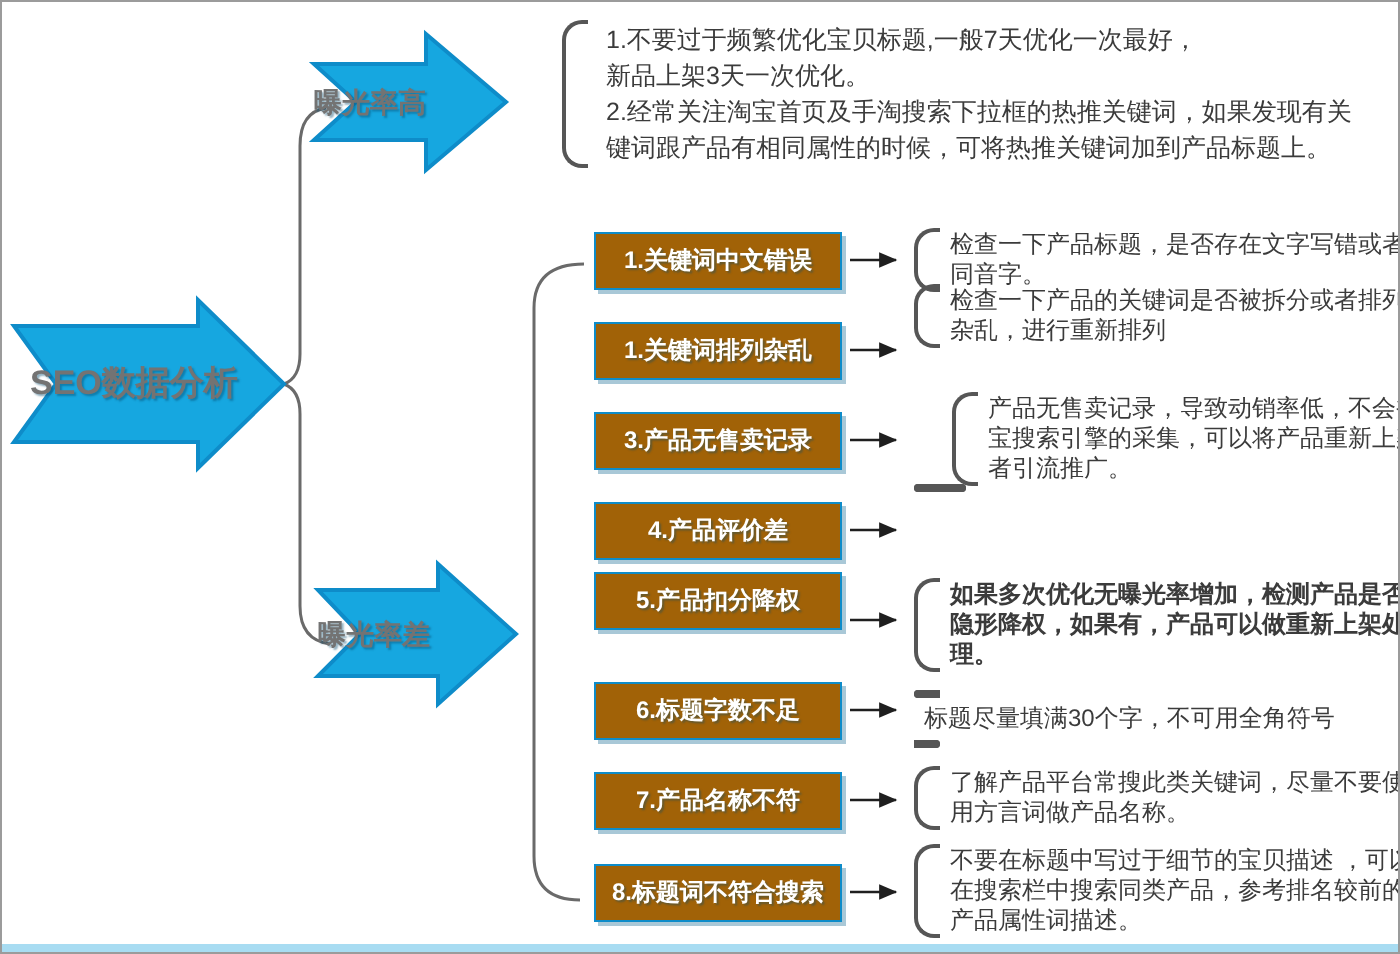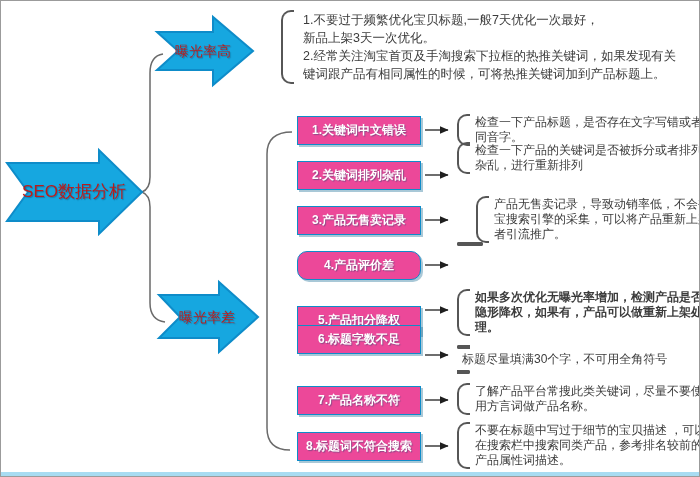--- a/index.html
+++ b/index.html
@@ -2,35 +2,35 @@
 <html><head>
 <meta charset="utf-8">
 <style>
   html,body{margin:0;padding:0;background:#fff;}
   #frame{
     position:relative;width:698px;height:475px;
     border:1px solid #9b9b9b;background:#fff;overflow:hidden;
     font-family:"Liberation Sans", sans-serif;
   }
   #shapes{position:absolute;left:0;top:0;width:700px;height:477px;}
-  .label{position:absolute;color:#b91c1c;font-weight:normal;text-align:center;
+  .label{position:absolute;color:#737373;font-weight:bold;text-align:left;
          text-shadow:1px 1px 1px rgba(6,76,110,.45);pointer-events:none;}
   .label.root{left:14px;top:180px;width:118px;font-size:17px;line-height:21px;}
   .label.branch{font-size:14px;line-height:18px;}
   .label.hi{left:156px;top:41px;width:92px;}
   .label.lo{left:158px;top:307px;width:96px;}
   .note-group{position:absolute;left:280px;top:8px;display:flex;align-items:stretch;}
   .note-text{width:402px;font-size:12.5px;line-height:18px;color:#3b3b3b;
              white-space:pre-line;padding:2px 0 2px 9px;}
   .brk{width:11px;border:2px solid #565656;}
   .brk.l{border-right:none;border-radius:10px 0 0 10px;margin:1px 0;}
   .brk.r{border-left:none;border-radius:0 10px 10px 0;margin:1px 0;}
   .item-box{
     position:absolute;left:296px;width:122px;height:27px;
-    background:#ec4899;border:1px solid #0e8cc9;
+    background:#a16207;border:1px solid #0e8cc9;
     box-shadow:2px 2px 0 rgba(9,98,140,.35);
     display:flex;align-items:center;justify-content:center;
   }
   .item-label{color:#fff;font-weight:bold;font-size:12px;white-space:nowrap;
               text-shadow:1px 1px 1px rgba(6,76,110,.4);}
   .detail-group{position:absolute;left:456px;width:268px;display:flex;align-items:stretch;}
   .detail-text{flex:1;font-size:12px;line-height:15px;color:#3b3b3b;padding:2px 5px;}
   .bottom-strip{position:absolute;left:0;right:0;bottom:0;height:4px;background:#a8dcf2;}
 </style>
 </head>
@@ -80,55 +80,55 @@
     <div class="item-box" style="top: 115px;">
       <span class="item-label">1.关键词中文错误</span>
     </div>
     <div class="detail-group" style="top: 112px;">
       <div class="brk l"></div>
       <div class="detail-text">检查一下产品标题，是否存在文字写错或者同音字。</div>
       <div class="brk r"></div>
     </div>
 
     <div class="item-box" style="top: 160px;">
-      <span class="item-label">2.关键词排列杂乱</span>
+      <span class="item-label">1.关键词排列杂乱</span>
     </div>
     <div class="detail-group" style="top: 140px;">
       <div class="brk l"></div>
       <div class="detail-text">检查一下产品的关键词是否被拆分或者排列杂乱，进行重新排列</div>
       <div class="brk r"></div>
     </div>
 
     <div class="item-box" style="top: 205px; text-align: center;">
       <span class="item-label">3.产品无售卖记录</span>
     </div>
     <div class="detail-group" style="top: 194px; margin-left: 19px;">
       <div class="brk l"></div>
       <div class="detail-text">产品无售卖记录，导致动销率低，不会被淘宝搜索引擎的采集，可以将产品重新上架或者引流推广。</div>
       <div class="brk r"></div>
     </div>
 
-    <div class="item-box" style="top: 250px; border-radius: 10px;">
+    <div class="item-box" style="top: 250px;">
       <span class="item-label">4.产品评价差</span>
     </div>
     <div class="detail-group" style="top: 240px;">
       <div class="brk l"></div>
       <div class="brk r"></div>
     </div>
 
-    <div class="item-box" style="top: 305px;">
+    <div class="item-box" style="top: 285px;">
       <span class="item-label">5.产品扣分降权</span>
     </div>
     <div class="detail-group" style="top: 287px; font-weight: bold;">
       <div class="brk l"></div>
       <div class="detail-text">如果多次优化无曝光率增加，检测产品是否隐形降权，如果有，产品可以做重新上架处理。</div>
       <div class="brk r"></div>
     </div>
 
-    <div class="item-box" style="top: 324px;">
+    <div class="item-box" style="top: 340px;">
       <span class="item-label">6.标题字数不足</span>
     </div>
     <div class="detail-group" style="top: 343px; flex-direction: column;">
       <div class="brk l"></div>
       <div class="detail-text">标题尽量填满30个字，不可用全角符号</div>
       <div class="brk r"></div>
     </div>
 
     <div class="item-box" style="top: 385px;">
       <span class="item-label">7.产品名称不符</span>

